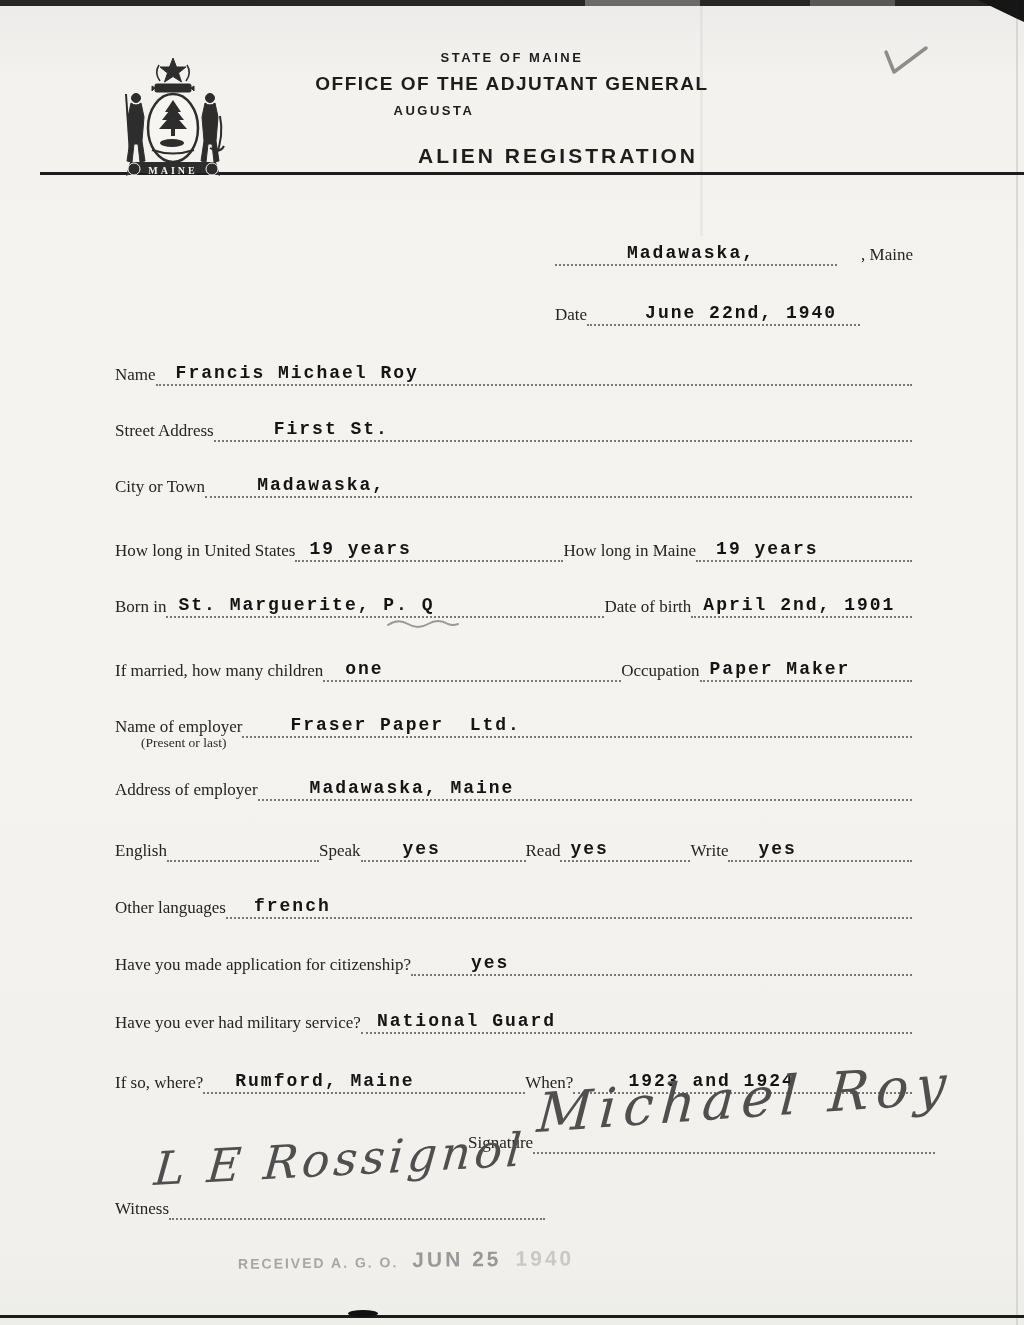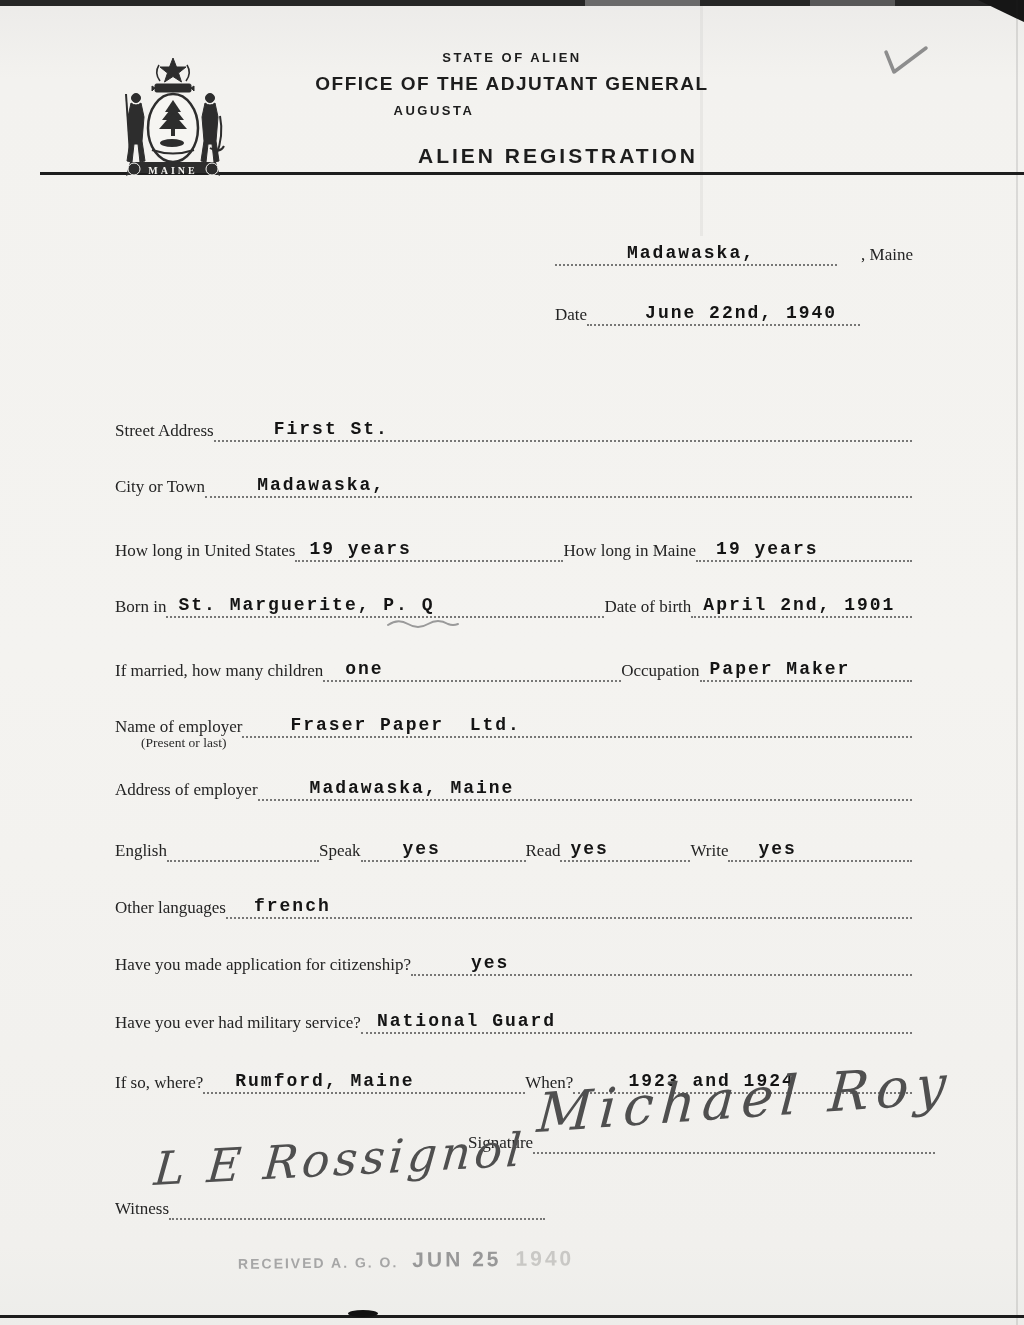--- a/index.html
+++ b/index.html
@@ -77,21 +77,21 @@
     <div class="patch1"></div>
     <div class="patch2"></div>
   </div>
   <div class="corner-fold"></div>
   <div class="edge-line"></div>
   <div class="fold-line"></div>
   <div class="bottom-line"></div>
   <div class="bottom-blob"></div>
 
   <div class="header">
-    <div class="hdr1">STATE OF ALIEN</div>
+    <div class="hdr1">STATE OF MAINE</div>
     <div class="hdr2">OFFICE OF THE ADJUTANT GENERAL</div>
     <div class="hdr3">AUGUSTA</div>
   </div>
   <div class="title-wrap">
     <div class="doc-title header" style="position:static;">ALIEN REGISTRATION</div>
   </div>
 
   <svg class="seal" width="122" height="142" viewBox="0 0 122 142">
     <g fill="#2d2d2d" stroke="#2d2d2d">
 
@@ -142,20 +142,26 @@
     <span class="suffix">, Maine</span>
   </div>
 
   <div class="row" style="left:555px;top:302px;width:305px;">
     <span class="lbl">Date</span>
     <div class="fill grow">
       <span class="typed" style="left:58px;">June 22nd, 1940</span>
     </div>
   </div>
 
+  <div class="row" style="left:115px;top:362px;width:797px;">
+    <span class="lbl">Name</span>
+    <div class="fill grow">
+      <span class="typed" style="left:20px;">Francis Michael Roy</span>
+    </div>
+  </div>
 
   <div class="row" style="left:115px;top:418px;width:797px;">
     <span class="lbl">Street Address</span>
     <div class="fill grow">
       <span class="typed" style="left:60px;">First St.</span>
     </div>
   </div>
 
   <div class="row" style="left:115px;top:474px;width:797px;">
     <span class="lbl">City or Town</span>

